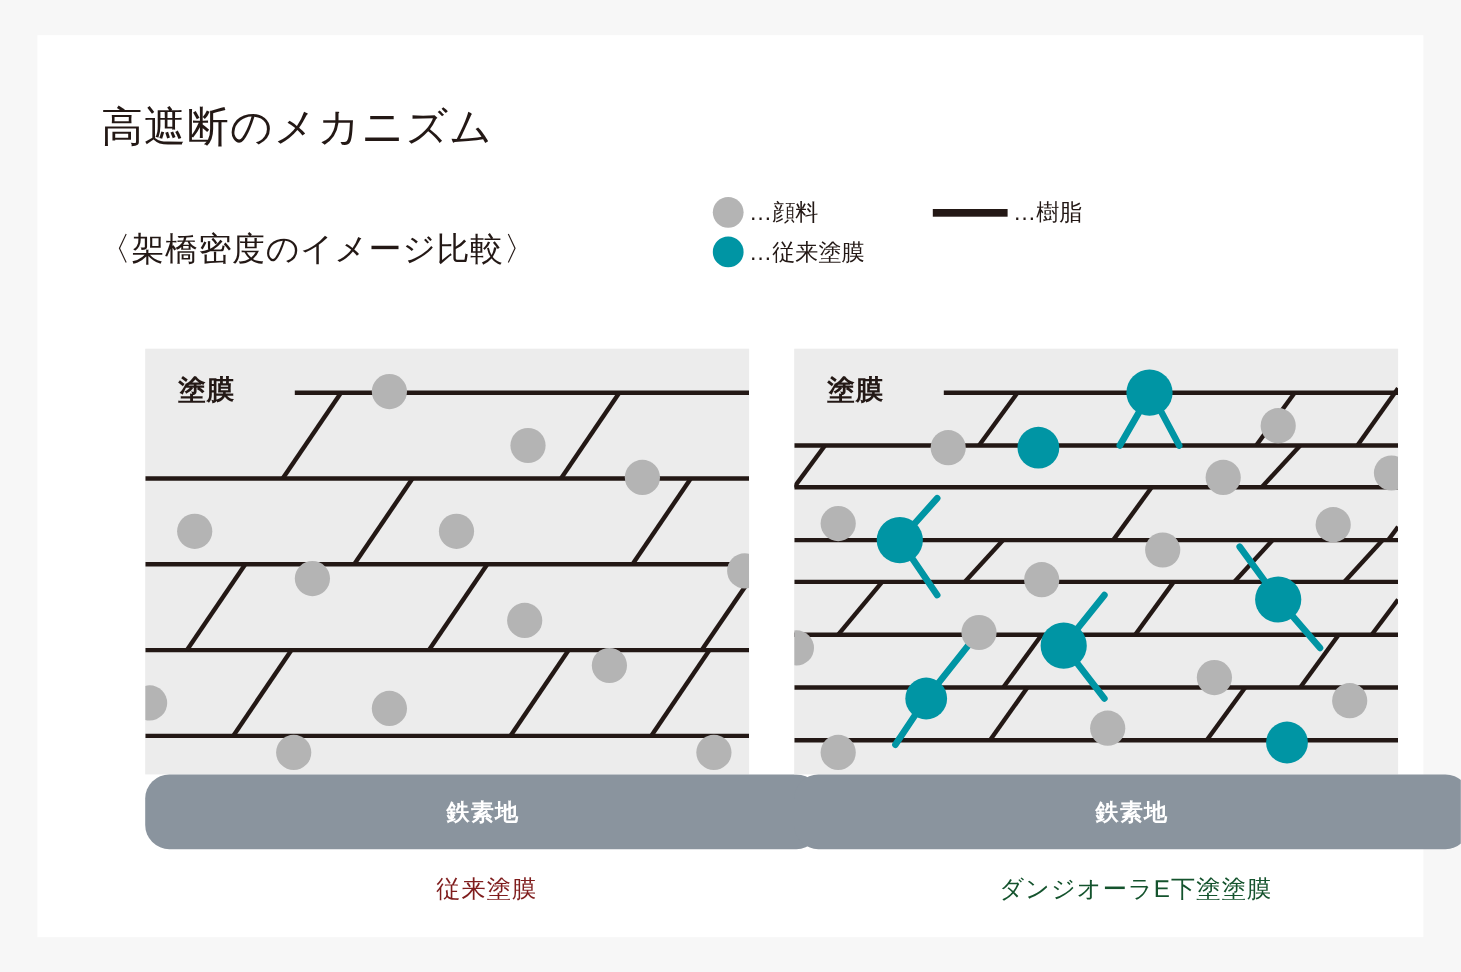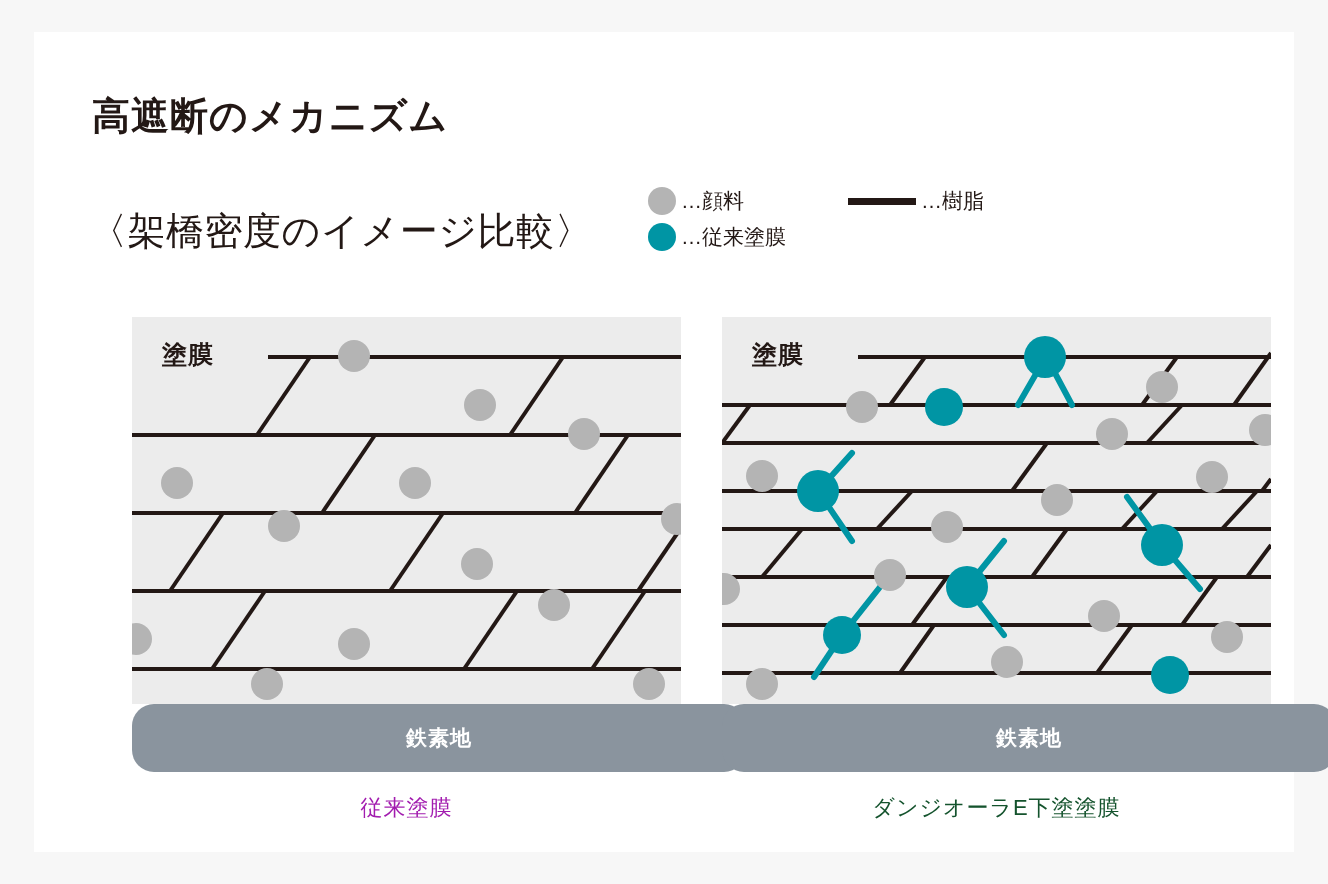--- a/index.html
+++ b/index.html
@@ -29,41 +29,40 @@
   }
   .page-title {
     position: absolute;
     left: 58px;
     top: 62px;
     font-size: 38px;
     line-height: 1.2;
     color: #231815;
     letter-spacing: 1px;
     white-space: nowrap;
-    font-weight: bold;
   }
   .section-subtitle {
     position: absolute;
     left: 55px;
     top: 174px;
-    font-size: 38px;
+    font-size: 30px;
     color: #231815;
     letter-spacing: 0.5px;
     white-space: nowrap;
   }
   
   .legend {
     position: absolute;
     left: 614px;
     top: 147px;
     width: 620px;
   }
   .legend-row {
     display: flex;
-    align-items: flex-end;
+    align-items: flex-start;
     height: 36px;
   }
   .legend-cell {
     display: flex;
     align-items: center;
     white-space: nowrap;
   }
   .legend-cell.col1 { width: 200px; }
   .legend-dot {
     width: 28px;
@@ -84,20 +83,21 @@
     font-size: 21px;
     color: #231815;
     margin-left: 5px;
   }
   
   .panel {
     position: absolute;
     top: 285px;
     width: 549px;
     height: 455px;
+    padding-left: 36px;
   }
   .panel.left  { left: 98px; }
   .panel.right { left: 688px; }
   .panel-film {
     position: absolute;
     left: 0;
     top: 0;
     width: 549px;
     height: 387px;
     background: #ececec;
@@ -137,21 +137,21 @@
     letter-spacing: 1px;
   }
   .panel-caption {
     position: absolute;
     top: 476px;
     width: 549px;
     text-align: center;
     font-size: 22px;
     letter-spacing: 1px;
   }
-  .panel-caption.conventional { color: #a21caf; }
+  .panel-caption.conventional { color: #7f1d1d; }
   .panel-caption.product { color: #14532d; }
 </style>
 </head>
 <body>
 
 <div id="root">
   <div class="card">
 
     <div class="page-title">高遮断のメカニズム</div>
     <div class="section-subtitle">〈架橋密度のイメージ比較〉</div>

